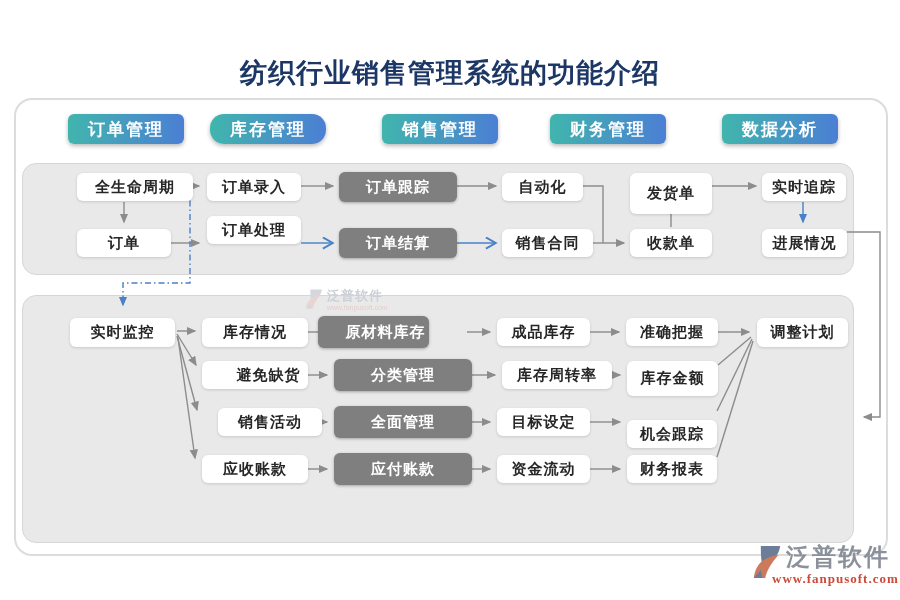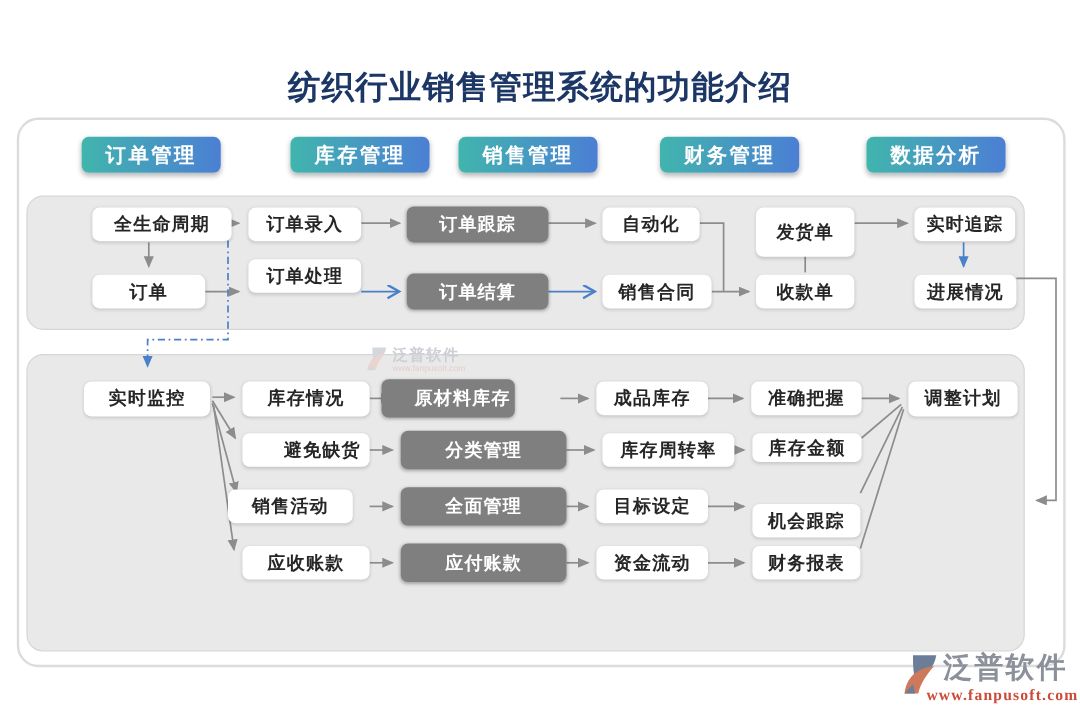--- a/index.html
+++ b/index.html
@@ -57,21 +57,21 @@
   .fb-url  { font-size:13px; font-weight:bold; color:#cb4a38; letter-spacing:1px; margin-top:3px; margin-left:-14px; }
 </style>
 </head>
 <body>
 
 <div class="page-title">纺织行业销售管理系统的功能介绍</div>
 
 <div class="outer-frame"></div>
 
 <div class="tab" style="left:68px;">订单管理</div>
-<div class="tab" style="left:242px;">库存管理</div>
+<div class="tab" style="left:210px;border-radius:14px;">库存管理</div>
 <div class="tab" style="left:382px;">销售管理</div>
 <div class="tab" style="left:550px;">财务管理</div>
 <div class="tab" style="left:722px;">数据分析</div>
 
 <div class="panel panel-1"></div>
 <div class="panel panel-2"></div>
 
 <svg class="wires" width="900" height="600">
   <defs>
     <marker id="mg" markerWidth="8" markerHeight="8" refX="6" refY="3" orient="auto">
@@ -149,23 +149,23 @@
 <div class="node" style="left:70px;  top:318px; width:105px; height:29px;">实时监控</div>
 <div class="node" style="left:202px; top:318px; width:106px; height:29px;">库存情况</div>
 <div class="node dark" style="left:318px; top:316px; width:111px; height:32px;padding-left:24px;">原材料库存</div>
 <div class="node" style="left:497px; top:318px; width:93px;  height:28px;">成品库存</div>
 <div class="node" style="left:626px; top:318px; width:92px;  height:28px;">准确把握</div>
 <div class="node" style="left:757px; top:318px; width:91px;  height:29px;">调整计划</div>
 
 <div class="node" style="left:202px; top:361px; width:106px; height:28px;padding-left:27px;">避免缺货</div>
 <div class="node dark" style="left:334px; top:359px; width:138px; height:32px;">分类管理</div>
 <div class="node" style="left:502px; top:361px; width:110px; height:28px;">库存周转率</div>
-<div class="node" style="left:627px; top:361px; width:91px;  height:24px;text-align:right;">库存金额</div>
+<div class="node" style="left:627px; top:361px; width:91px;  height:35px;text-align:right;">库存金额</div>
 
-<div class="node" style="left:190px; top:408px; width:104px; height:28px;">销售活动</div>
+<div class="node" style="left:218px; top:408px; width:104px; height:28px;">销售活动</div>
 <div class="node dark" style="left:334px; top:406px; width:138px; height:32px;">全面管理</div>
 <div class="node" style="left:497px; top:408px; width:93px;  height:28px;">目标设定</div>
 <div class="node" style="left:627px; top:420px; width:90px;  height:28px;">机会跟踪</div>
 
 <div class="node" style="left:202px; top:455px; width:106px; height:28px;">应收账款</div>
 <div class="node dark" style="left:334px; top:453px; width:138px; height:32px;">应付账款</div>
 <div class="node" style="left:497px; top:455px; width:93px;  height:28px;">资金流动</div>
 <div class="node" style="left:627px; top:455px; width:90px;  height:28px;">财务报表</div>
 
 <div class="watermark">

